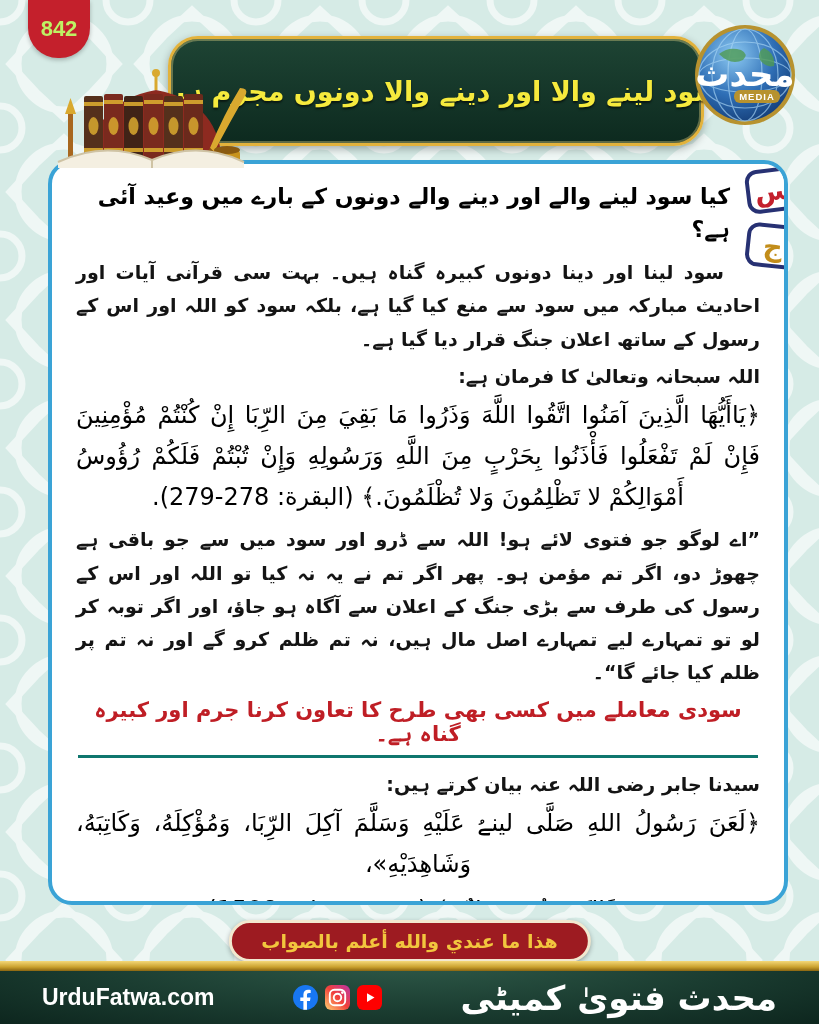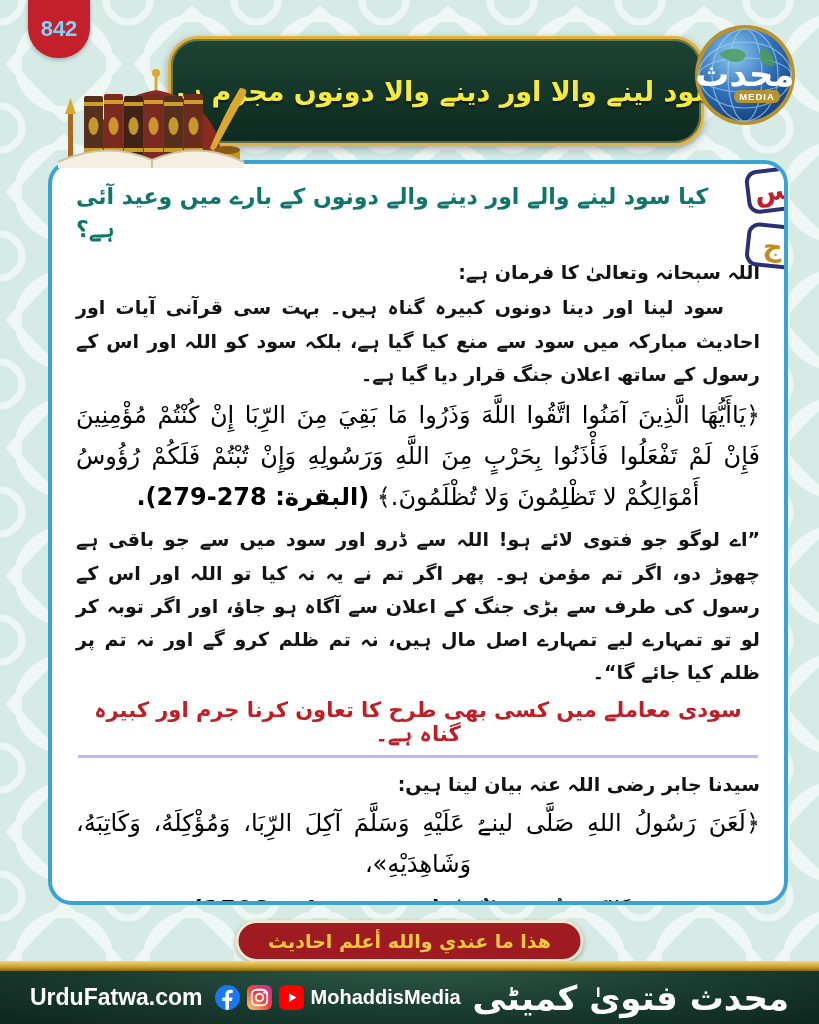--- a/index.html
+++ b/index.html
@@ -5,21 +5,21 @@
   * { margin:0; padding:0; box-sizing:border-box; }
   html,body { width:819px; height:1024px; }
   body { font-family:"DejaVu Sans",sans-serif; }
   .page { position:relative; width:819px; height:1024px; background:#d6ebe6; overflow:hidden; }
 
   .pattern-layer { position:absolute; inset:0; z-index:0; }
 
   
   .issue-badge{
     position:absolute; z-index:5; left:28px; top:0; width:62px; height:58px;
-    background:#c4202c; color:#7dd3fc; font-family:"Liberation Sans",sans-serif;
+    background:#c4202c; color:#bef264; font-family:"Liberation Sans",sans-serif;
     font-weight:bold; font-size:22px; display:flex; align-items:center; justify-content:center;
     border-radius:0 0 30px 30px; box-shadow:0 2px 4px rgba(0,0,0,.25);
   }
 
   
   .banner{
     position:absolute; z-index:2; left:168px; top:36px; width:536px; height:110px;
     background:linear-gradient(180deg,#1e4434 0%,#10session 100%);
     background:linear-gradient(180deg,#1e4434 0%,#0d2a1f 100%);
     border:3px solid #e2b23c; border-radius:30px;
@@ -43,56 +43,56 @@
   .marker{
     position:absolute; width:54px; height:44px; background:#fff;
     border:4px solid #273173; border-radius:12px; display:flex; align-items:center; justify-content:center;
     font-size:27px; font-weight:bold; z-index:4;
   }
   .q-marker{ right:-16px; top:4px; transform:rotate(-7deg); color:#c4202c; }
   .a-marker{ right:-16px; top:60px; transform:rotate(6deg); color:#c28d1a; }
 
   .card-content{ direction:rtl; }
   .question{
-    color:#0f766e; font-size:22px; font-weight:bold; text-align:left;
+    color:#000000; font-size:22px; font-weight:bold; text-align:right;
     margin:2px 30px 10px 0; line-height:1.5;
   }
   .urdu{
     color:#141414; font-size:19px; font-weight:bold; line-height:1.75;
     text-align:justify; text-align-last:right; margin-bottom:4px;
   }
   .indent{ text-indent:36px; }
   .arabic{
     color:#000; font-size:24px; line-height:1.7; text-align:justify; text-align-last:center;
     margin:2px 0 6px 0;
   }
-  .arabic .ref{ font-weight:bold; }
+  .arabic .ref{ font-weight:normal; }
   .saying{ text-align:center; text-align-last:center; }
   .emphasis{
     color:#bf1e25; font-size:21px; font-weight:bold; text-align:center;
-    border-bottom:3px solid #c4b5fd; padding-bottom:9px; margin:8px 2px 10px 2px;
+    border-bottom:3px solid #0f766e; padding-bottom:9px; margin:8px 2px 10px 2px;
   }
 
   
   .closing-pill{
     position:absolute; z-index:2; left:50%; top:920px; transform:translateX(-50%);
     background:#9d1b21; border:3px solid #f2e8cf; border-radius:26px;
     color:#f2c63e; font-size:19px; font-weight:bold; padding:7px 30px;
     direction:rtl; white-space:nowrap; box-shadow:0 2px 5px rgba(0,0,0,.3);
   }
 
   .footer-gold{
     position:absolute; z-index:2; left:0; top:961px; width:819px; height:10px;
     background:linear-gradient(180deg,#f4d878 0%,#caA12e 60%,#8a6511 100%);
     background:linear-gradient(180deg,#f4d878 0%,#caa12e 60%,#8a6511 100%);
   }
   .footer{
     position:absolute; z-index:2; left:0; top:971px; width:819px; height:53px;
     background:radial-gradient(ellipse at 50% -20%, #2f5a49 0%, #1b3d31 55%, #0d261e 100%);
-    display:flex; align-items:center; justify-content:space-between; padding:0 30px;
+    display:flex; align-items:center; justify-content:space-between; padding:0 42px;
   }
   .site{
     color:#fff; font-family:"Liberation Sans",sans-serif; font-weight:bold; font-size:23px;
   }
   .social{ display:flex; align-items:center; gap:7px; color:#fff;
     font-family:"Liberation Sans",sans-serif; font-weight:bold; font-size:20px; }
   .s-icon{ width:25px; height:25px; display:block; }
   .committee{ color:#fff; font-size:34px; font-weight:bold; direction:rtl; }
 </style>
 </head>
@@ -204,46 +204,46 @@
     <div class="marker q-marker">
       <span>س</span>
     </div>
     <div class="marker a-marker">
       <span>ج</span>
     </div>
 
     <div class="card-content">
       <p class="question">کیا سود لینے والے اور دینے والے دونوں کے بارے میں وعید آئی ہے؟</p>
 
+      <p class="urdu indent">سود لینا اور دینا دونوں کبیرہ گناہ ہیں۔ بہت سی قرآنی آیات اور احادیث مبارکہ میں سود سے منع کیا گیا ہے، بلکہ سود کو اللہ اور اس کے رسول کے ساتھ اعلان جنگ قرار دیا گیا ہے۔</p>
+
       <p class="urdu" style="text-align-last:right; margin-bottom:2px;">اللہ سبحانہ وتعالیٰ کا فرمان ہے:</p>
-
-      <p class="urdu indent">سود لینا اور دینا دونوں کبیرہ گناہ ہیں۔ بہت سی قرآنی آیات اور احادیث مبارکہ میں سود سے منع کیا گیا ہے، بلکہ سود کو اللہ اور اس کے رسول کے ساتھ اعلان جنگ قرار دیا گیا ہے۔</p>
 
       <p class="arabic">
         <span>﴿يَاأَيُّهَا الَّذِينَ آمَنُوا اتَّقُوا اللَّهَ وَذَرُوا مَا بَقِيَ مِنَ الرِّبَا إِنْ كُنْتُمْ مُؤْمِنِينَ فَإِنْ لَمْ تَفْعَلُوا فَأْذَنُوا بِحَرْبٍ مِنَ اللَّهِ وَرَسُولِهِ وَإِنْ تُبْتُمْ فَلَكُمْ رُؤُوسُ أَمْوَالِكُمْ لا تَظْلِمُونَ وَلا تُظْلَمُونَ.﴾</span>
         <span class="ref">(البقرة: 278-279).</span>
       </p>
 
       <p class="urdu">”اے لوگو جو فتوی لائے ہو! اللہ سے ڈرو اور سود میں سے جو باقی ہے چھوڑ دو، اگر تم مؤمن ہو۔ پھر اگر تم نے یہ نہ کیا تو اللہ اور اس کے رسول کی طرف سے بڑی جنگ کے اعلان سے آگاہ ہو جاؤ، اور اگر توبہ کر لو تو تمہارے لیے تمہارے اصل مال ہیں، نہ تم ظلم کرو گے اور نہ تم پر ظلم کیا جائے گا“۔</p>
 
       <p class="emphasis">سودی معاملے میں کسی بھی طرح کا تعاون کرنا جرم اور کبیرہ گناہ ہے۔</p>
 
-      <p class="urdu" style="text-align-last:right; margin-bottom:2px;">سیدنا جابر رضی اللہ عنہ بیان لینا ہیں:</p>
+      <p class="urdu" style="text-align-last:right; margin-bottom:2px;">سیدنا جابر رضی اللہ عنہ بیان کرتے ہیں:</p>
 
       <p class="arabic">﴿لَعَنَ رَسُولُ اللهِ صَلَّى لینےُ عَلَيْهِ وَسَلَّمَ آكِلَ الرِّبَا، وَمُؤْكِلَهُ، وَكَاتِبَهُ، وَشَاهِدَيْهِ»،</p>
 
       <p class="arabic saying">
         <span>وَقَالَ: «هُمْ سَوَاءٌ»﴾</span>
         <span class="ref">(صحیح مسلم: 1598)</span>
       </p>
 
     </div>
   </div>
 
-  <div class="closing-pill">هذا ما عندي والله أعلم احادیث</div>
+  <div class="closing-pill">هذا ما عندي والله أعلم بالصواب</div>
 
   <div class="footer-gold"></div>
   <div class="footer">
     <div class="site">UrduFatwa.com</div>
 
     <div class="social">
       <svg class="s-icon" viewBox="0 0 24 24" xmlns="http://www.w3.org/2000/svg">
         <circle cx="12" cy="12" r="12" fill="#1877f2"></circle>
         <path d="M13.4 23.8 v-8.4 h2.9 l.5-3.4 h-3.4 V9.6 c0-1 .4-1.9 2-1.9 h1.6 V4.8 c-.3-.1-1.4-.2-2.6-.2 -2.6 0-4.4 1.6-4.4 4.6 v2.8 H7 v3.4 h3 v8.4 z" fill="#ffffff"></path>
       </svg>
@@ -257,19 +257,18 @@
         </defs>
         <rect width="24" height="24" rx="6" fill="url(#iggrad)"></rect>
         <rect x="4.6" y="4.6" width="14.8" height="14.8" rx="4.4" fill="none" stroke="#fff" stroke-width="1.8"></rect>
         <circle cx="12" cy="12" r="3.6" fill="none" stroke="#fff" stroke-width="1.8"></circle>
         <circle cx="16.7" cy="7.3" r="1.3" fill="#fff"></circle>
       </svg>
       <svg class="s-icon" viewBox="0 0 24 24" xmlns="http://www.w3.org/2000/svg">
         <rect width="24" height="24" rx="6" fill="#ff0000"></rect>
         <path d="M9.6 7.8 L16.8 12 L9.6 16.2 Z" fill="#ffffff"></path>
       </svg>
-      <span>MohaddisMedia</span>
     </div>
 
     <div class="committee">محدث فتویٰ کمیٹی</div>
   </div>
 
 </div>
 
 </body></html>

